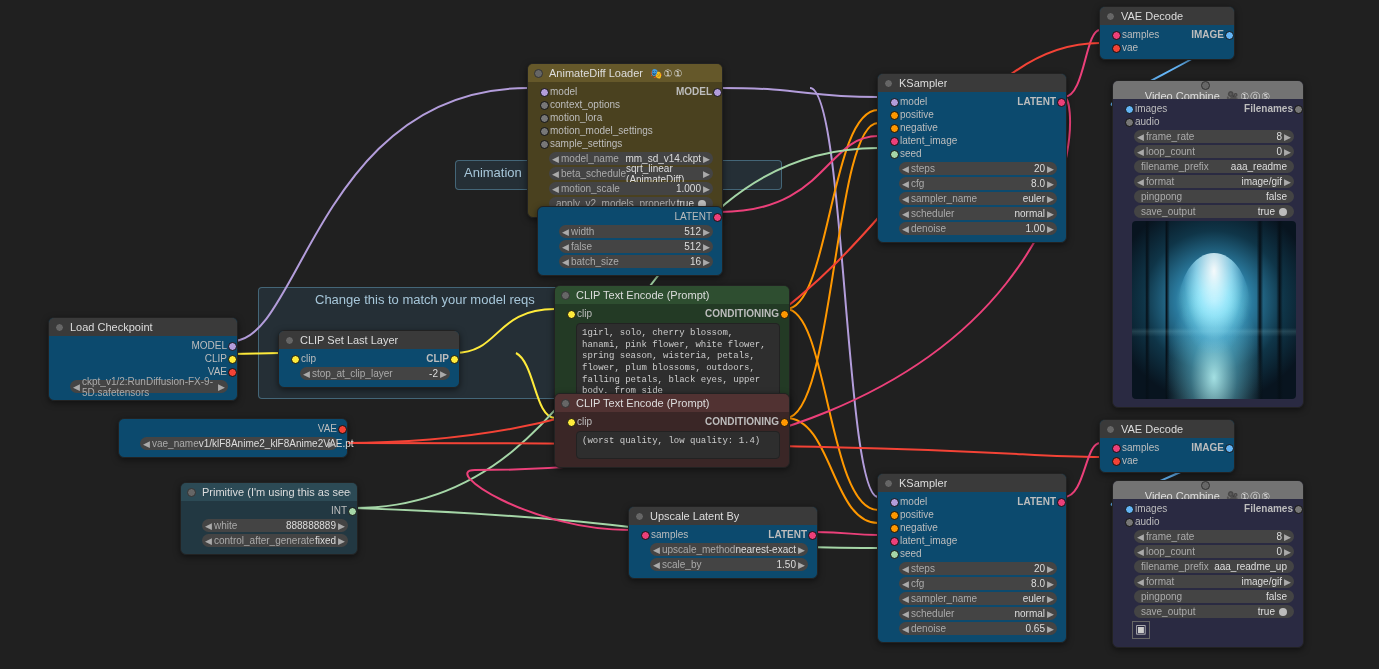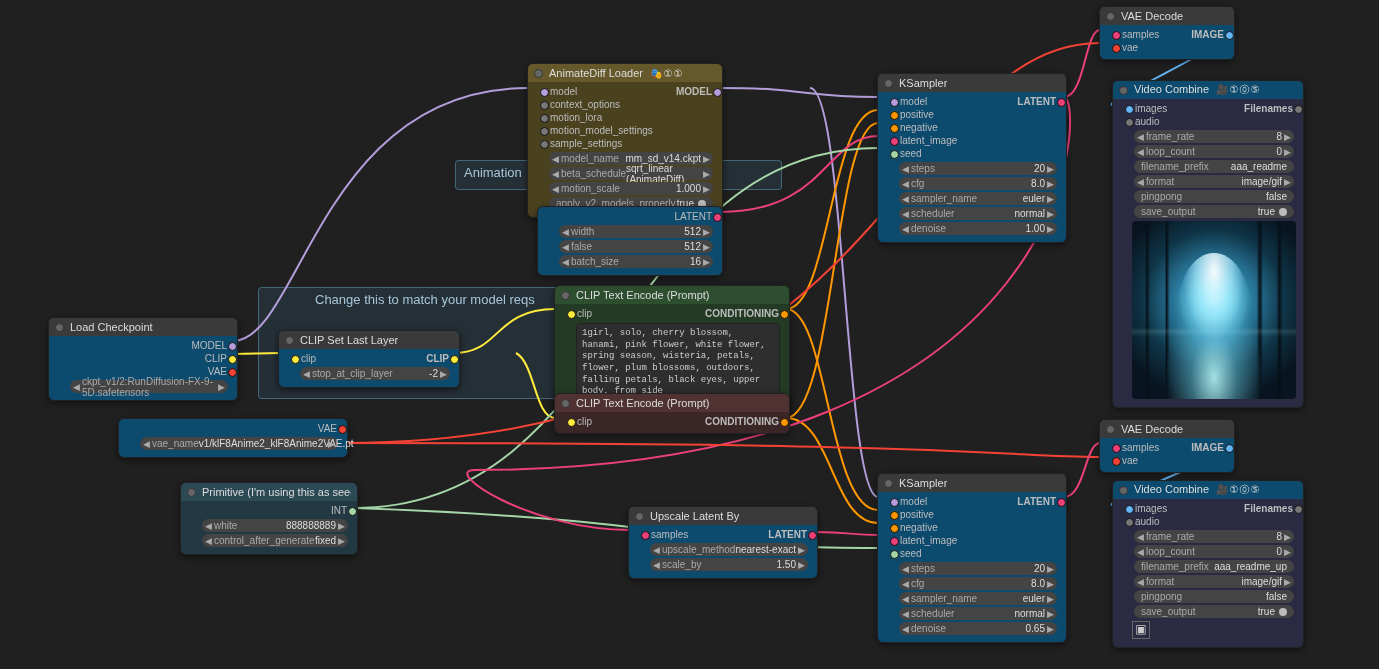--- a/index.html
+++ b/index.html
@@ -33,21 +33,21 @@
   .preview::before{content:"";position:absolute;inset:0;background:
     radial-gradient(ellipse at 50% 88%,rgba(190,255,255,.85)0%,rgba(120,220,240,.4)20%,transparent 42%),
     linear-gradient(180deg,transparent 60%,rgba(200,255,255,.12)62%,transparent 65%),
     linear-gradient(90deg,transparent 8%,#061018 9%,transparent 11%,transparent 20%,#061018 21%,transparent 23%,transparent 76%,#061018 78%,transparent 80%,transparent 88%,#061018 90%,transparent 92%);}
   .preview::after{content:"";position:absolute;left:28%;top:18%;width:44%;height:56%;background:radial-gradient(ellipse at 50% 18%,rgba(255,255,255,.95)0%,rgba(170,235,255,.7)35%,rgba(100,190,230,.25)60%,transparent 75%);border-radius:50% 50% 40% 40%/55% 55% 45% 45%;filter:blur(.5px);}
   .brokenimg{margin:3px;width:16px;height:16px;border:1px solid #666;font-size:12px;line-height:14px;text-align:center;}
   .p-model{background:#b39ddb;} .p-clip{background:#ffeb3b;} .p-vae{background:#f44336;}
   .p-latent{background:#ec407a;} .p-cond{background:#ff9800;} .p-image{background:#64b5f6;}
   .p-int{background:#a5d6a7;} .p-none{background:#777;}
   .tb-default{background:#3a3a3a;} .tb-olive{background:#65582a;} .tb-green{background:#2e4e30;}
-  .tb-red{background:#513232;} .tb-teal{background:#2c4a55;} .tb-indigo{background:#0c4a6e;} .bd-olive{background:#4a411f;} .bd-green{background:#233a25;}
+  .tb-red{background:#513232;} .tb-teal{background:#2c4a55;} .tb-indigo{background:#737373;flex-direction:column;} .bd-olive{background:#4a411f;} .bd-green{background:#233a25;}
   .bd-red{background:#3a2626;} .bd-teal{background:#223842;} .bd-indigo{background:#2a2a42;}
   .icons{margin-left:4px;font-size:10px;letter-spacing:1px;}
 </style>
 </head>
 <body>
 <div class="canvas">
 
 <div class="groupbox" style="left:258px;top:287px;width:275px;height:110px;padding-left:48px;">
   <div class="glabel">Change this to match your model reqs</div>
 </div>
@@ -286,20 +286,21 @@
     <div class="slotrow">
       <div class="slot in">
             <span class="port p-clip"></span>
             <span>clip</span>
           </div>
       <div class="slot out">
             <span>CONDITIONING</span>
             <span class="port p-cond"></span>
           </div>
     </div>
+    <div class="textarea">(worst quality, low quality: 1.4)</div>
   </div>
 </div>
 
 <div class="node" style="left:628px;top:506px;width:188px;">
   <div class="titlebar tb-default">
         <span class="dot"></span>
         <span class="ttl">Upscale Latent By</span>
       </div>
   <div class="body">
     <div class="slotrow">

